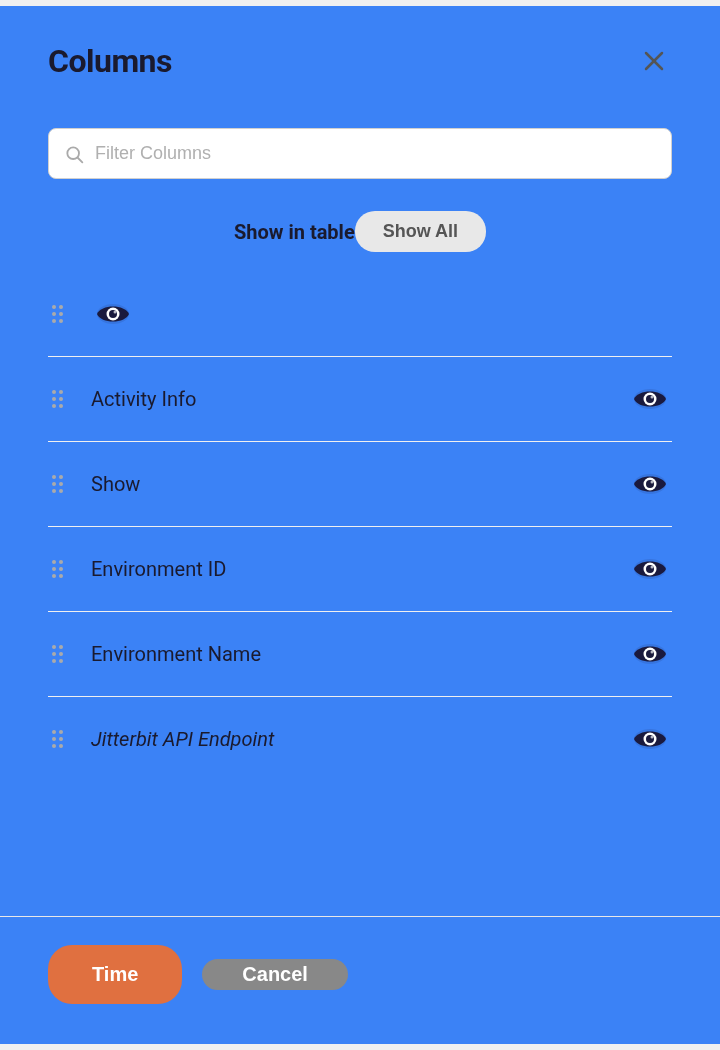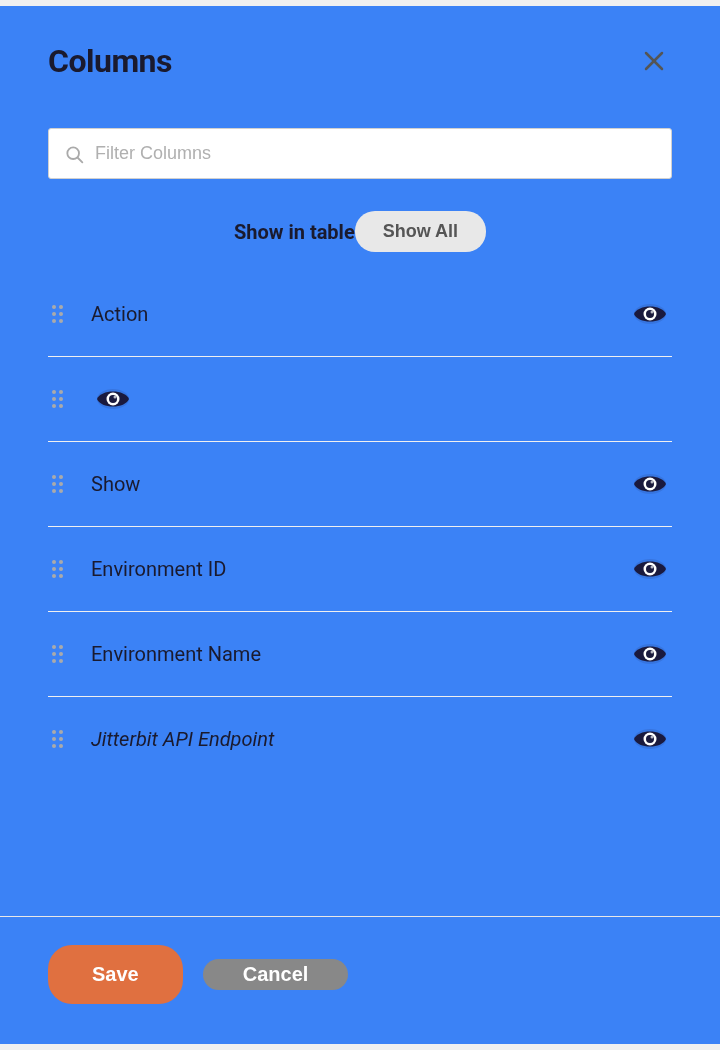--- a/index.html
+++ b/index.html
@@ -74,21 +74,21 @@
       transform: translateY(-50%);
       color: #aaa;
       display: flex;
       align-items: center;
     }
 
     .search-input {
       width: 100%;
       padding: 14px 16px 14px 46px;
       border: 1.5px solid #d0d0d0;
-      border-radius: 3px;
+      border-radius: 8px;
       font-size: 18px;
       color: #333;
       outline: none;
       background: #fff;
     }
 
     .search-input::placeholder {
       color: #b0b0b0;
       font-size: 18px;
     }
@@ -247,21 +247,20 @@
         </div>
         <div class="drag-row">
           <div class="drag-dot"></div>
           <div class="drag-dot"></div>
         </div>
         <div class="drag-row">
           <div class="drag-dot"></div>
           <div class="drag-dot"></div>
         </div>
       </div>
-      <span class="column-name">Action</span>
       <button class="eye-btn">
         <svg class="eye-icon" viewBox="0 0 36 36" fill="none" xmlns="http://www.w3.org/2000/svg">
 
           <ellipse cx="18" cy="18" rx="16" ry="10" fill="#1a1a3e" opacity="0.12"></ellipse>
           <path d="M2 18 C6 8, 30 8, 34 18 C30 28, 6 28, 2 18Z" fill="#1a1a3e"></path>
 
           <circle cx="18" cy="18" r="6.5" fill="#ffffff"></circle>
 
           <circle cx="18" cy="18" r="4" fill="#1a1a3e"></circle>
 
@@ -277,20 +276,21 @@
         </div>
         <div class="drag-row">
           <div class="drag-dot"></div>
           <div class="drag-dot"></div>
         </div>
         <div class="drag-row">
           <div class="drag-dot"></div>
           <div class="drag-dot"></div>
         </div>
       </div>
+      <span class="column-name">Activity Info</span>
       <button class="eye-btn">
         <svg class="eye-icon" viewBox="0 0 36 36" fill="none" xmlns="http://www.w3.org/2000/svg">
 
           <ellipse cx="18" cy="18" rx="16" ry="10" fill="#1a1a3e" opacity="0.12"></ellipse>
           <path d="M2 18 C6 8, 30 8, 34 18 C30 28, 6 28, 2 18Z" fill="#1a1a3e"></path>
 
           <circle cx="18" cy="18" r="6.5" fill="#ffffff"></circle>
 
           <circle cx="18" cy="18" r="4" fill="#1a1a3e"></circle>
 
@@ -415,16 +415,16 @@
           <circle cx="18" cy="18" r="4" fill="#1a1a3e"></circle>
 
           <circle cx="20" cy="16" r="1.5" fill="#ffffff" opacity="0.7"></circle>
         </svg>
       </button>
     </li>
       </ul>
   </div>
 
   <div class="modal-footer">
-    <button class="save-btn">Save</button>
+    <button class="save-btn">Time</button>
     <button class="cancel-btn">Cancel</button>
   </div>
 </div>
 
 </body></html>

